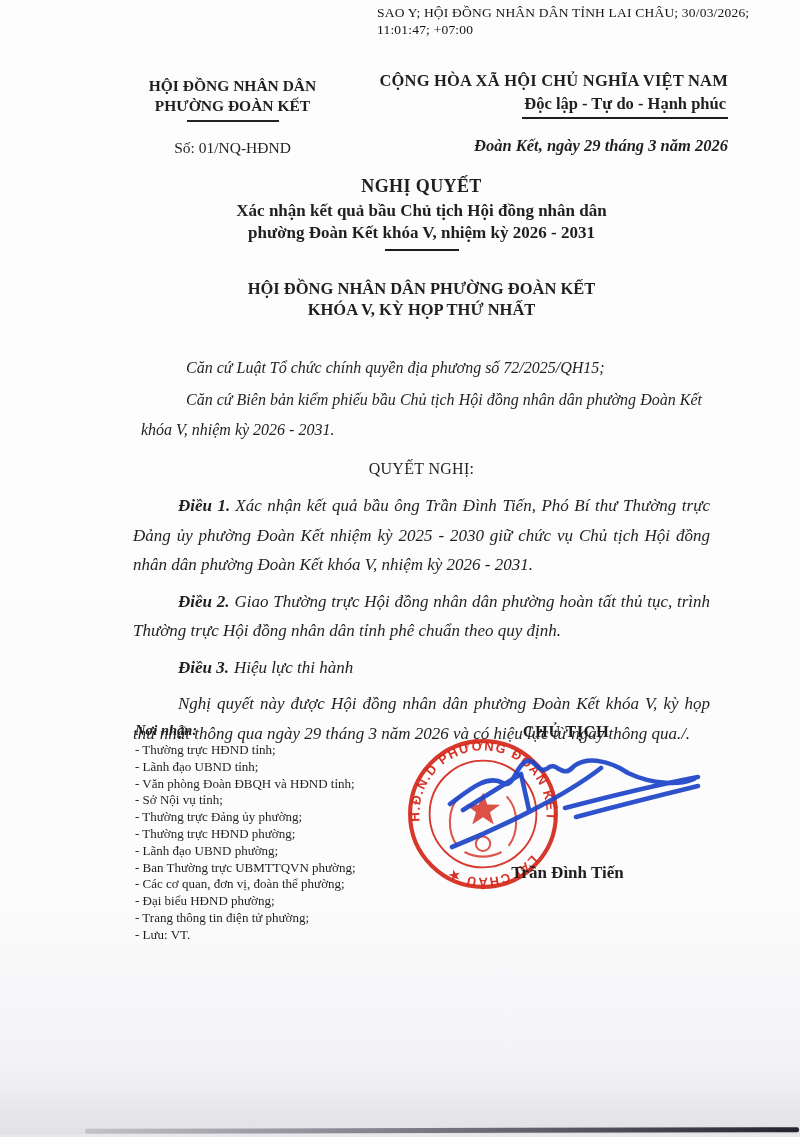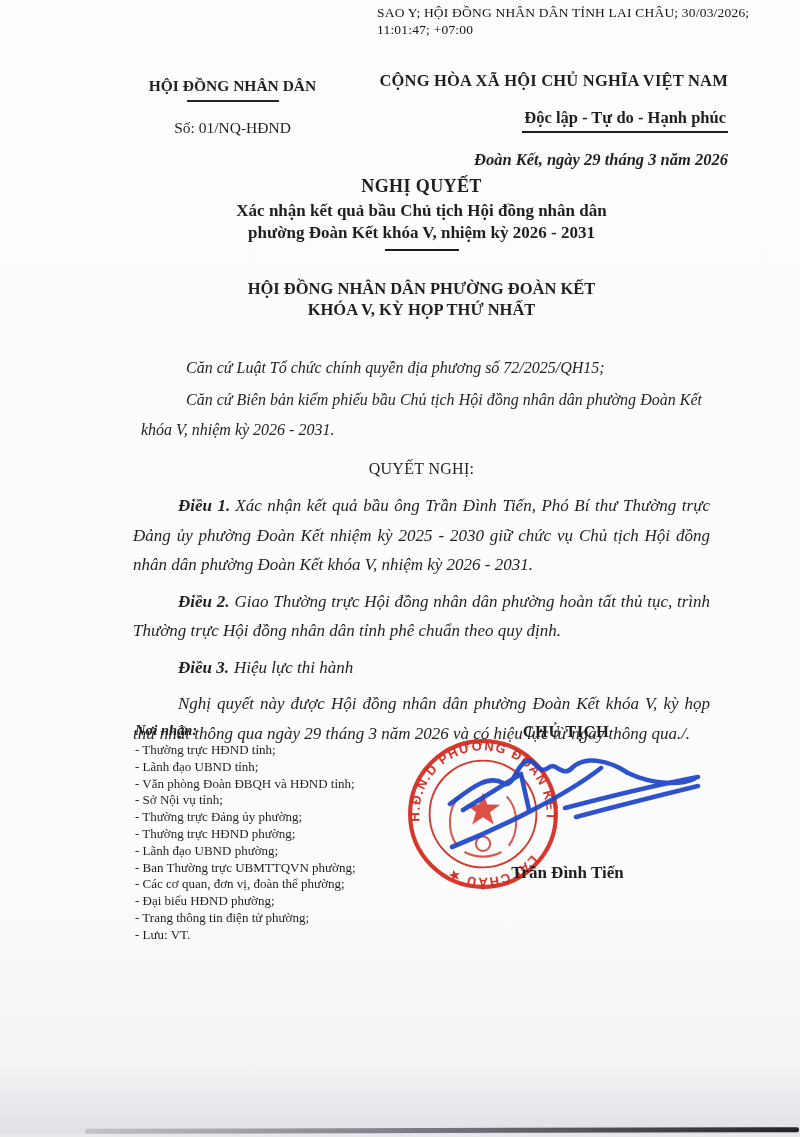--- a/index.html
+++ b/index.html
@@ -14,21 +14,21 @@
     position:absolute; top:4px; left:377px; width:420px;
     font-size:13.5px; line-height:17px; color:#141414; letter-spacing:.2px;
   }
   
   .hdr-left { position:absolute; top:76px; left:125px; width:215px; text-align:center; }
   .hdr-right { position:absolute; top:70px; left:338px; width:390px; text-align:right; }
   .hdr-org { font-weight:bold; font-size:15.5px; line-height:20px; }
   .hdr-rule { width:92px; height:2px; background:#242424; margin:4px auto 0; }
   .doc-number { margin-top:17px; font-size:15.5px; }
   .hdr-nation { font-weight:bold; font-size:16.5px; line-height:21px; letter-spacing:.2px; }
-  .hdr-motto { display:inline-block; margin-top:17px; font-weight:bold; font-size:16.5px;
+  .hdr-motto { display:inline-block; margin-top:3px; font-weight:bold; font-size:16.5px;
     border-bottom:2px solid #1f1f1f; padding:0 2px 3px; }
   .place-date { margin-top:17px; font-style:italic; font-weight:600; font-size:16.5px; }
   
   .main { position:absolute; top:176px; left:133px; width:577px; }
   .doc-type { text-align:center; font-weight:bold; font-size:18px; letter-spacing:.4px; }
   .doc-subject { text-align:center; font-weight:bold; font-size:17px; line-height:21.5px; margin-top:3px; }
   .title-rule { width:74px; height:2px; background:#1c1c1c; margin:6px auto 0; }
   .authority { margin-top:27px; text-align:center; font-weight:bold; font-size:16.5px; line-height:21px; }
   .preamble { margin-top:33px; }
   .preamble p { font-style:italic; font-size:16px; line-height:30px; text-indent:45px; text-align:justify; margin:2px 8px; }
@@ -61,20 +61,21 @@
 
 <div class="page">
 
   <div class="copy-stamp">
     <div>SAO Y; HỘI ĐỒNG NHÂN DÂN TỈNH LAI CHÂU; 30/03/2026;</div>
     <div>11:01:47; +07:00</div>
   </div>
 
   <div class="hdr-left">
     <div class="hdr-org">HỘI ĐỒNG NHÂN DÂN</div>
+    <div class="hdr-org">PHƯỜNG ĐOÀN KẾT</div>
     <div class="hdr-rule"></div>
     <div class="doc-number">Số: 01/NQ-HĐND</div>
   </div>
 
   <div class="hdr-right">
     <div class="hdr-nation">CỘNG HÒA XÃ HỘI CHỦ NGHĨA VIỆT NAM</div>
     <div><span class="hdr-motto">Độc lập - Tự do - Hạnh phúc</span></div>
     <div class="place-date">Đoàn Kết, ngày 29 tháng 3 năm 2026</div>
   </div>
 

